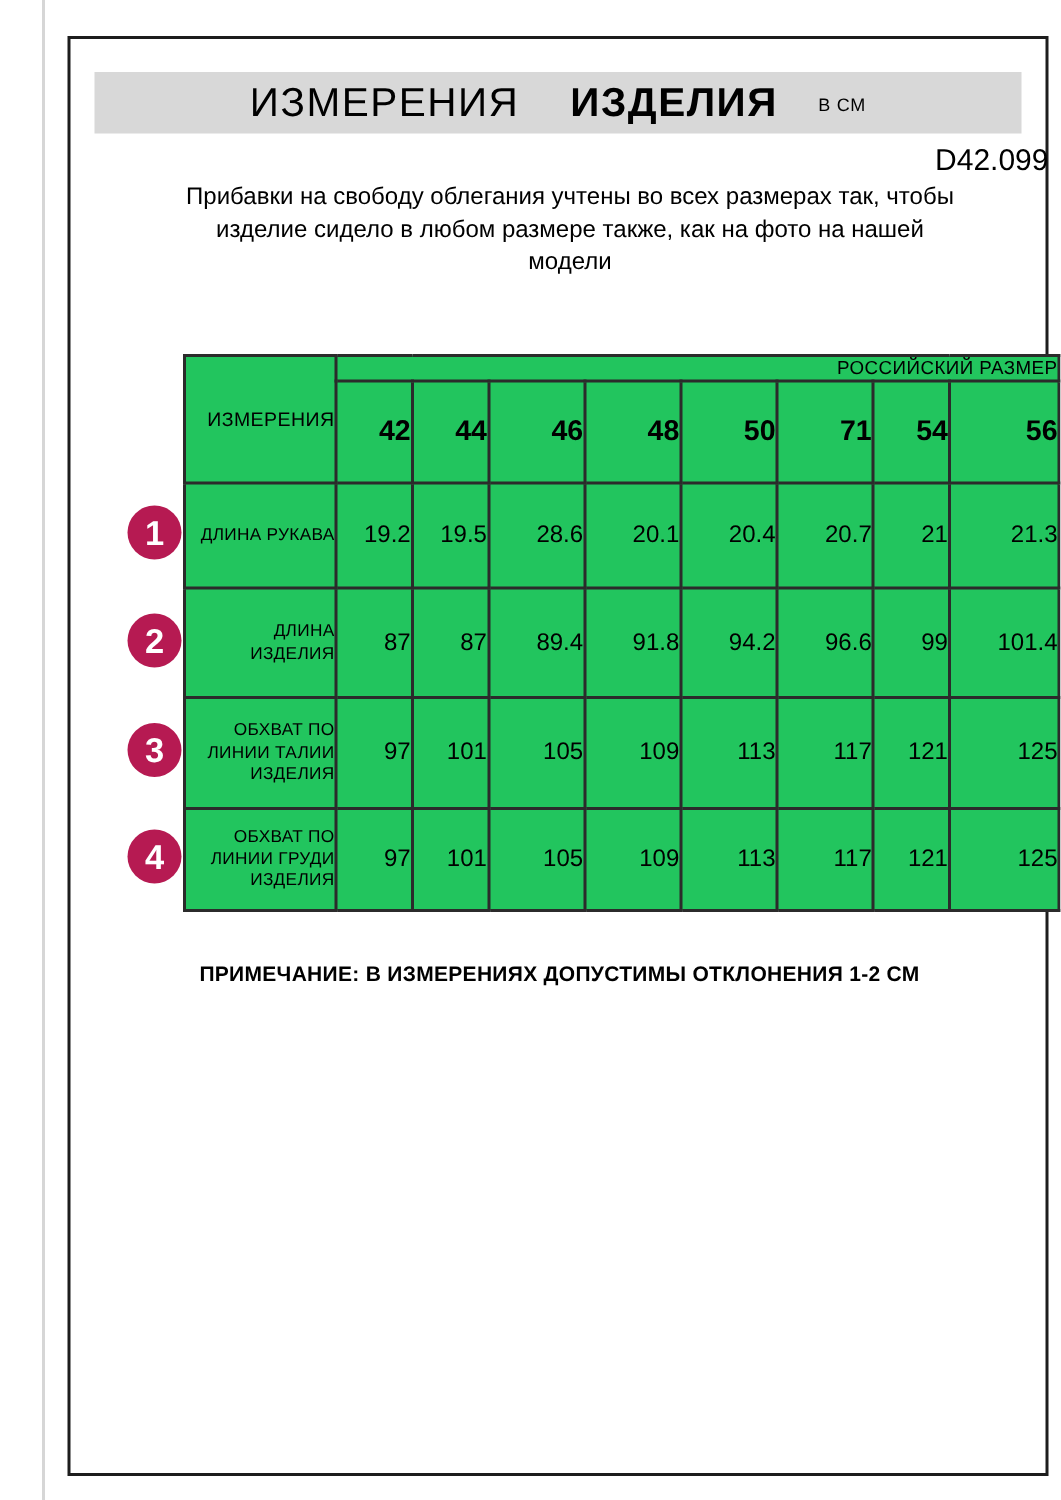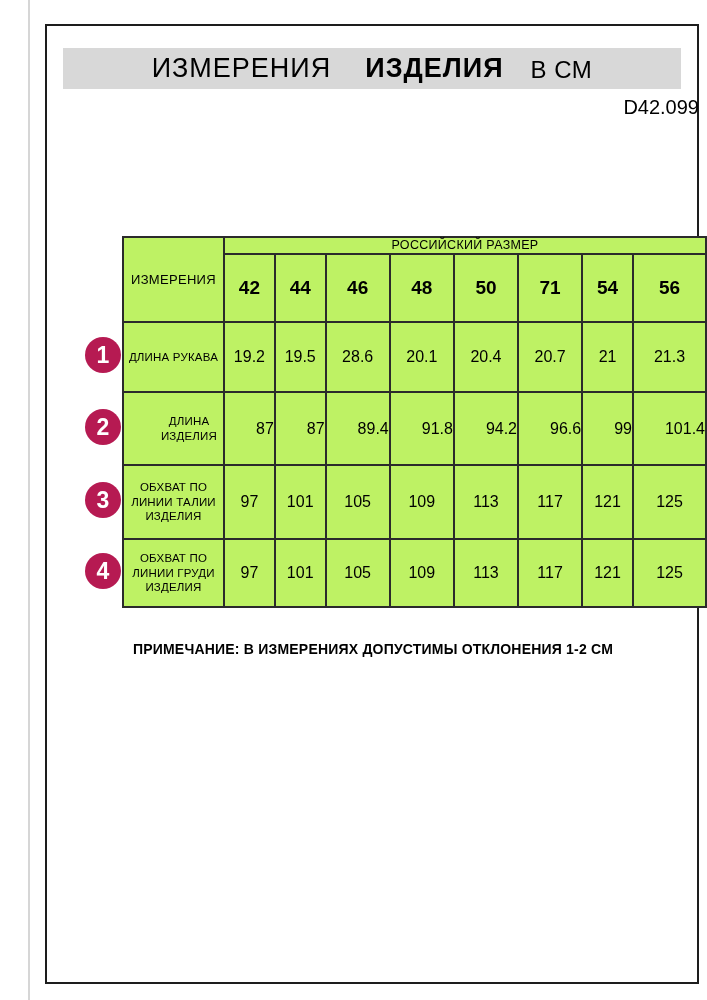--- a/index.html
+++ b/index.html
@@ -45,21 +45,21 @@
     letter-spacing: 1px;
     font-weight: 400;
   }
   .title-bold {
     font-size: 27px;
     letter-spacing: 1px;
     font-weight: 700;
     margin-left: 34px;
   }
   .title-unit {
-    font-size: 24px;
+    font-size: 12px;
     letter-spacing: 0.5px;
     font-weight: 400;
     margin-left: 27px;
     padding-top: 3px;
   }
   .product-code {
     position: absolute;
     left: 19px; top: 96px;
     width: 654px;
     text-align: right;
@@ -75,24 +75,24 @@
     white-space: pre-line;
   }
   table.size-table {
     position: absolute;
     left: 96px; top: 236px;
     border-collapse: collapse;
     table-layout: fixed;
   }
   table.size-table td {
     border: 2px solid #2b2b2b;
-    text-align: center;
+    text-align: right;
     vertical-align: middle;
     padding: 0;
-    background: #bef264;
+    background: #22c55e;
   }
   .cell-measure-head { font-size: 13px; letter-spacing: 0.3px; }
   .cell-group-head   { font-size: 12.5px; height: 15px; line-height: 1; letter-spacing: 0.3px; }
   tr.r-sizes td      { font-weight: 700; font-size: 19px; height: 66px; }
   .cell-label        { font-size: 11.5px; line-height: 1.3; white-space: pre-line; letter-spacing: 0.2px; }
   .cell-val          { font-size: 16px; }
   tr.r-data-1 td { height: 68px; }
   tr.r-data-2 td { height: 71px; padding-left: 31px; }
   tr.r-data-3 td { height: 72px; }
   tr.r-data-4 td { height: 66px; }
@@ -131,20 +131,23 @@
   <div class="page-frame"></div>
 
   <div class="banner">
     <span class="title-main">ИЗМЕРЕНИЯ</span>
     <span class="title-bold">ИЗДЕЛИЯ</span>
     <span class="title-unit">В СМ</span>
   </div>
 
   <div class="product-code">D42.099</div>
 
+  <div class="description">Прибавки на свободу облегания учтены во всех размерах так, чтобы
+изделие сидело в любом размере также, как на фото на нашей
+модели</div>
 
   <table class="size-table">
     <colgroup>
       <col style="width:101px">
       <col style="width:50px">
         <col style="width:50px">
         <col style="width:50px">
         <col style="width:50px">
       <col style="width:50px">
         <col style="width:50px">

